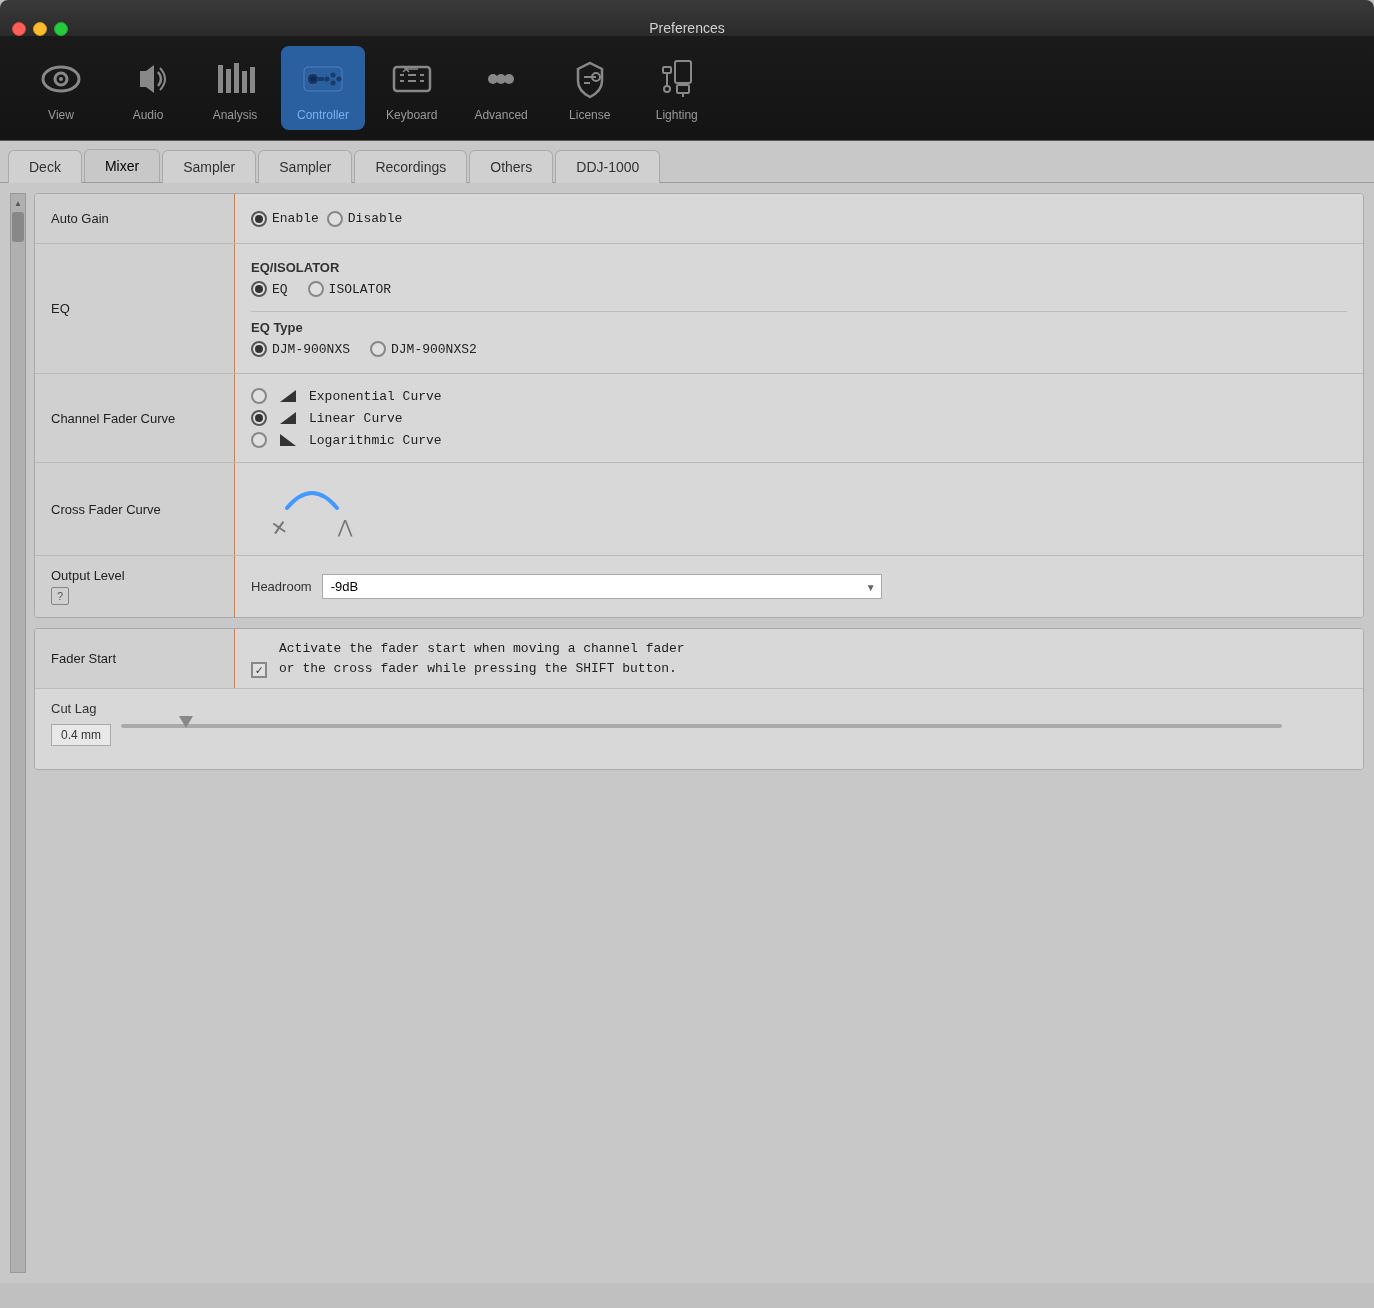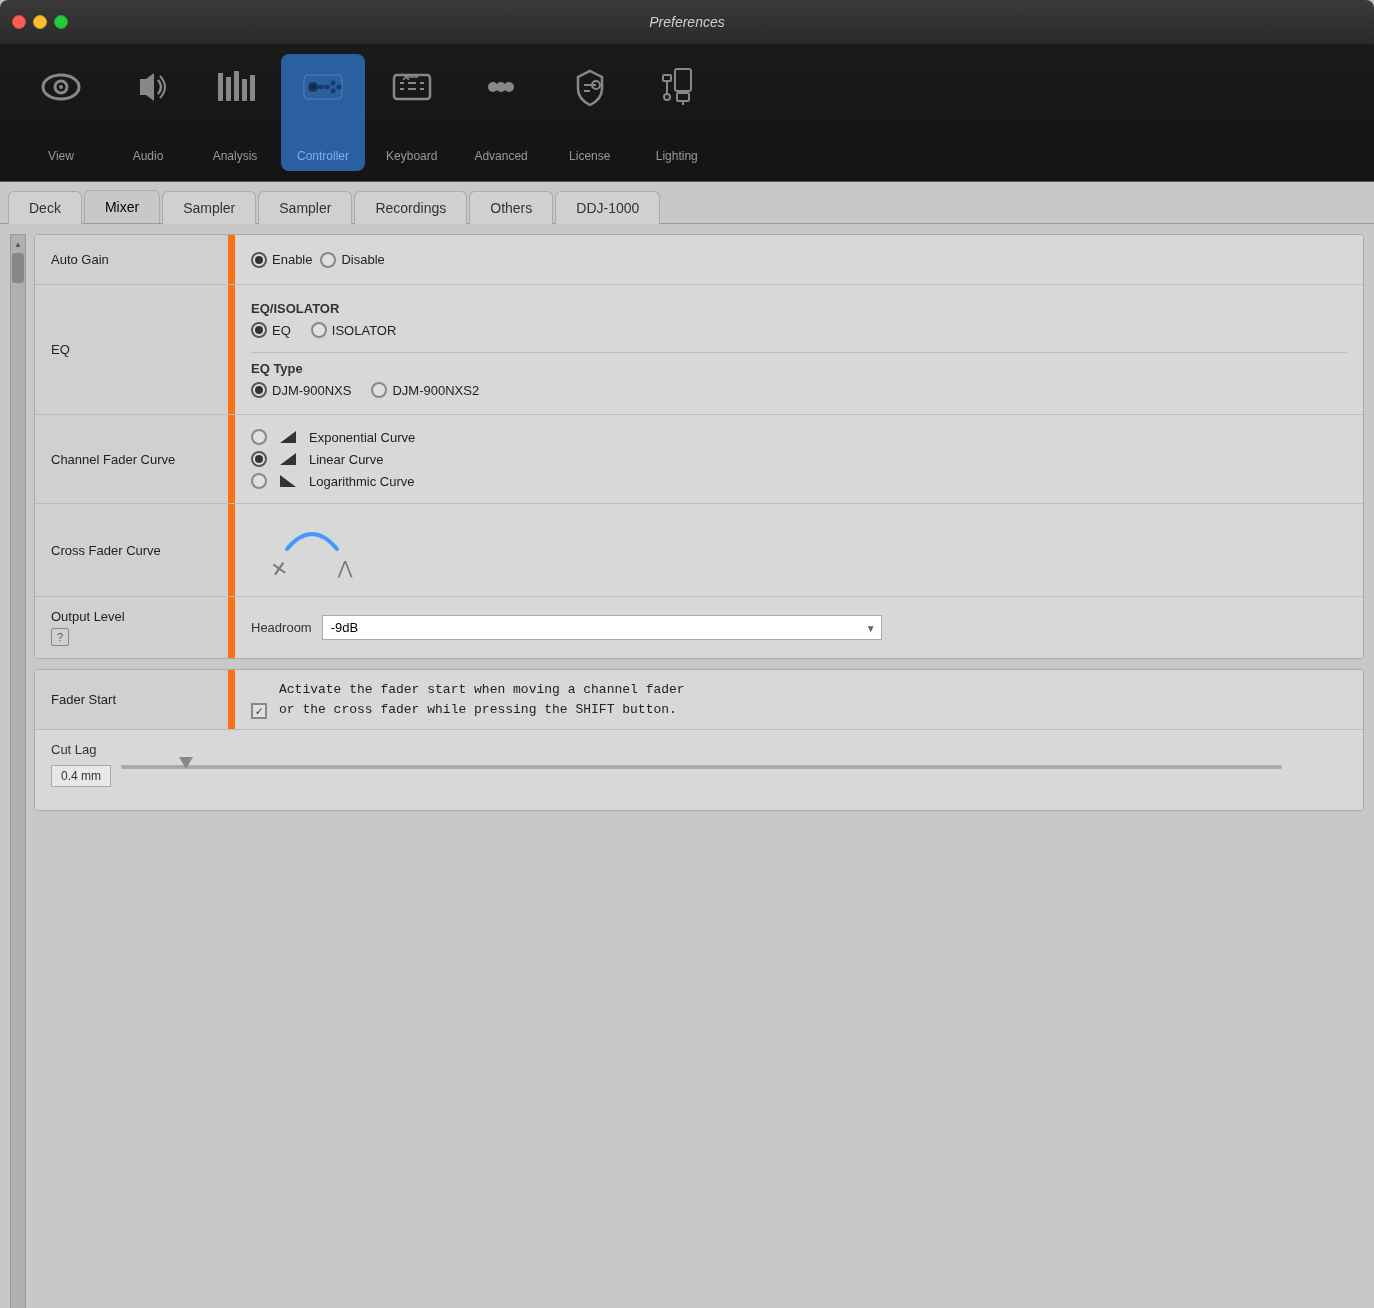--- a/index.html
+++ b/index.html
@@ -7,27 +7,26 @@
       font-family: -apple-system, BlinkMacSystemFont, 'Helvetica Neue', Arial, sans-serif;
       background: #c0c0c0;
       width: 1374px;
       min-height: 1308px;
       overflow-x: hidden;
     }
 
     
     .title-bar {
       background: linear-gradient(to bottom, #3a3a3a, #2a2a2a);
-      height: 44px;
-      display: flex;
-      align-items: center;
+      height: 36px;
+      display: flex;
+      align-items: flex-end;
       justify-content: center;
       position: relative;
       border-radius: 8px 8px 0 0;
-      font-style: italic;
     }
     .title-bar-title {
       color: #d0d0d0;
       font-size: 14px;
       font-weight: 500;
     }
     .traffic-lights {
       position: absolute;
       left: 12px;
       display: flex;
@@ -55,21 +54,20 @@
     .toolbar-item {
       display: flex;
       flex-direction: column;
       align-items: center;
       padding: 8px 16px;
       border-radius: 8px;
       cursor: pointer;
       min-width: 80px;
       color: #999;
       text-decoration: none;
-      gap: 33px;
     }
     .toolbar-item.active {
       background: #2a5fa0;
       color: #a0c0ff;
     }
     .toolbar-item .icon {
       width: 50px;
       height: 50px;
       display: flex;
       align-items: center;
@@ -173,21 +171,21 @@
     .settings-row:last-child { border-bottom: none; }
     .settings-label {
       width: 200px;
       min-width: 200px;
       padding: 12px 16px;
       font-size: 13px;
       color: #222;
       background: #d0d0d0;
       display: flex;
       align-items: center;
-      border-right: 7px solid #f97316;
+      border-right: 1px solid #f97316;
       font-weight: 500;
     }
     .settings-value {
       flex: 1;
       padding: 10px 16px;
       display: flex;
       align-items: center;
       flex-wrap: wrap;
       gap: 8px;
       background: #d8d8d8;
@@ -201,20 +199,21 @@
     .radio-group {
       display: flex;
       align-items: center;
       gap: 20px;
     }
     .radio-item {
       display: flex;
       align-items: center;
       gap: 5px;
       cursor: pointer;
+      font-family: Liberation Mono, monospace;
     }
     .radio-outer {
       width: 16px;
       height: 16px;
       border-radius: 50%;
       border: 2px solid #888;
       background: #e0e0e0;
       display: flex;
       align-items: center;
       justify-content: center;

